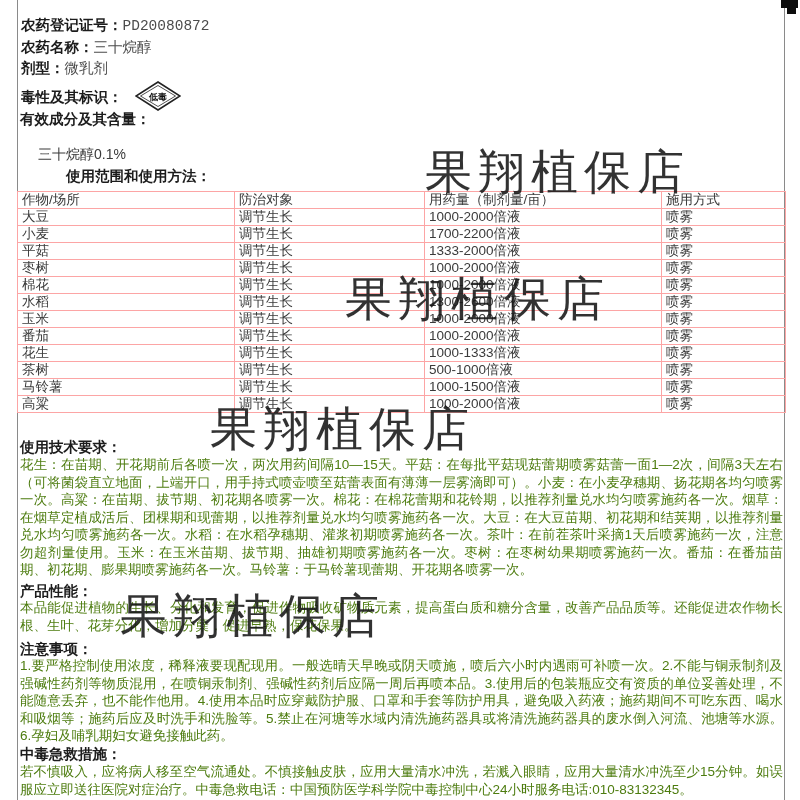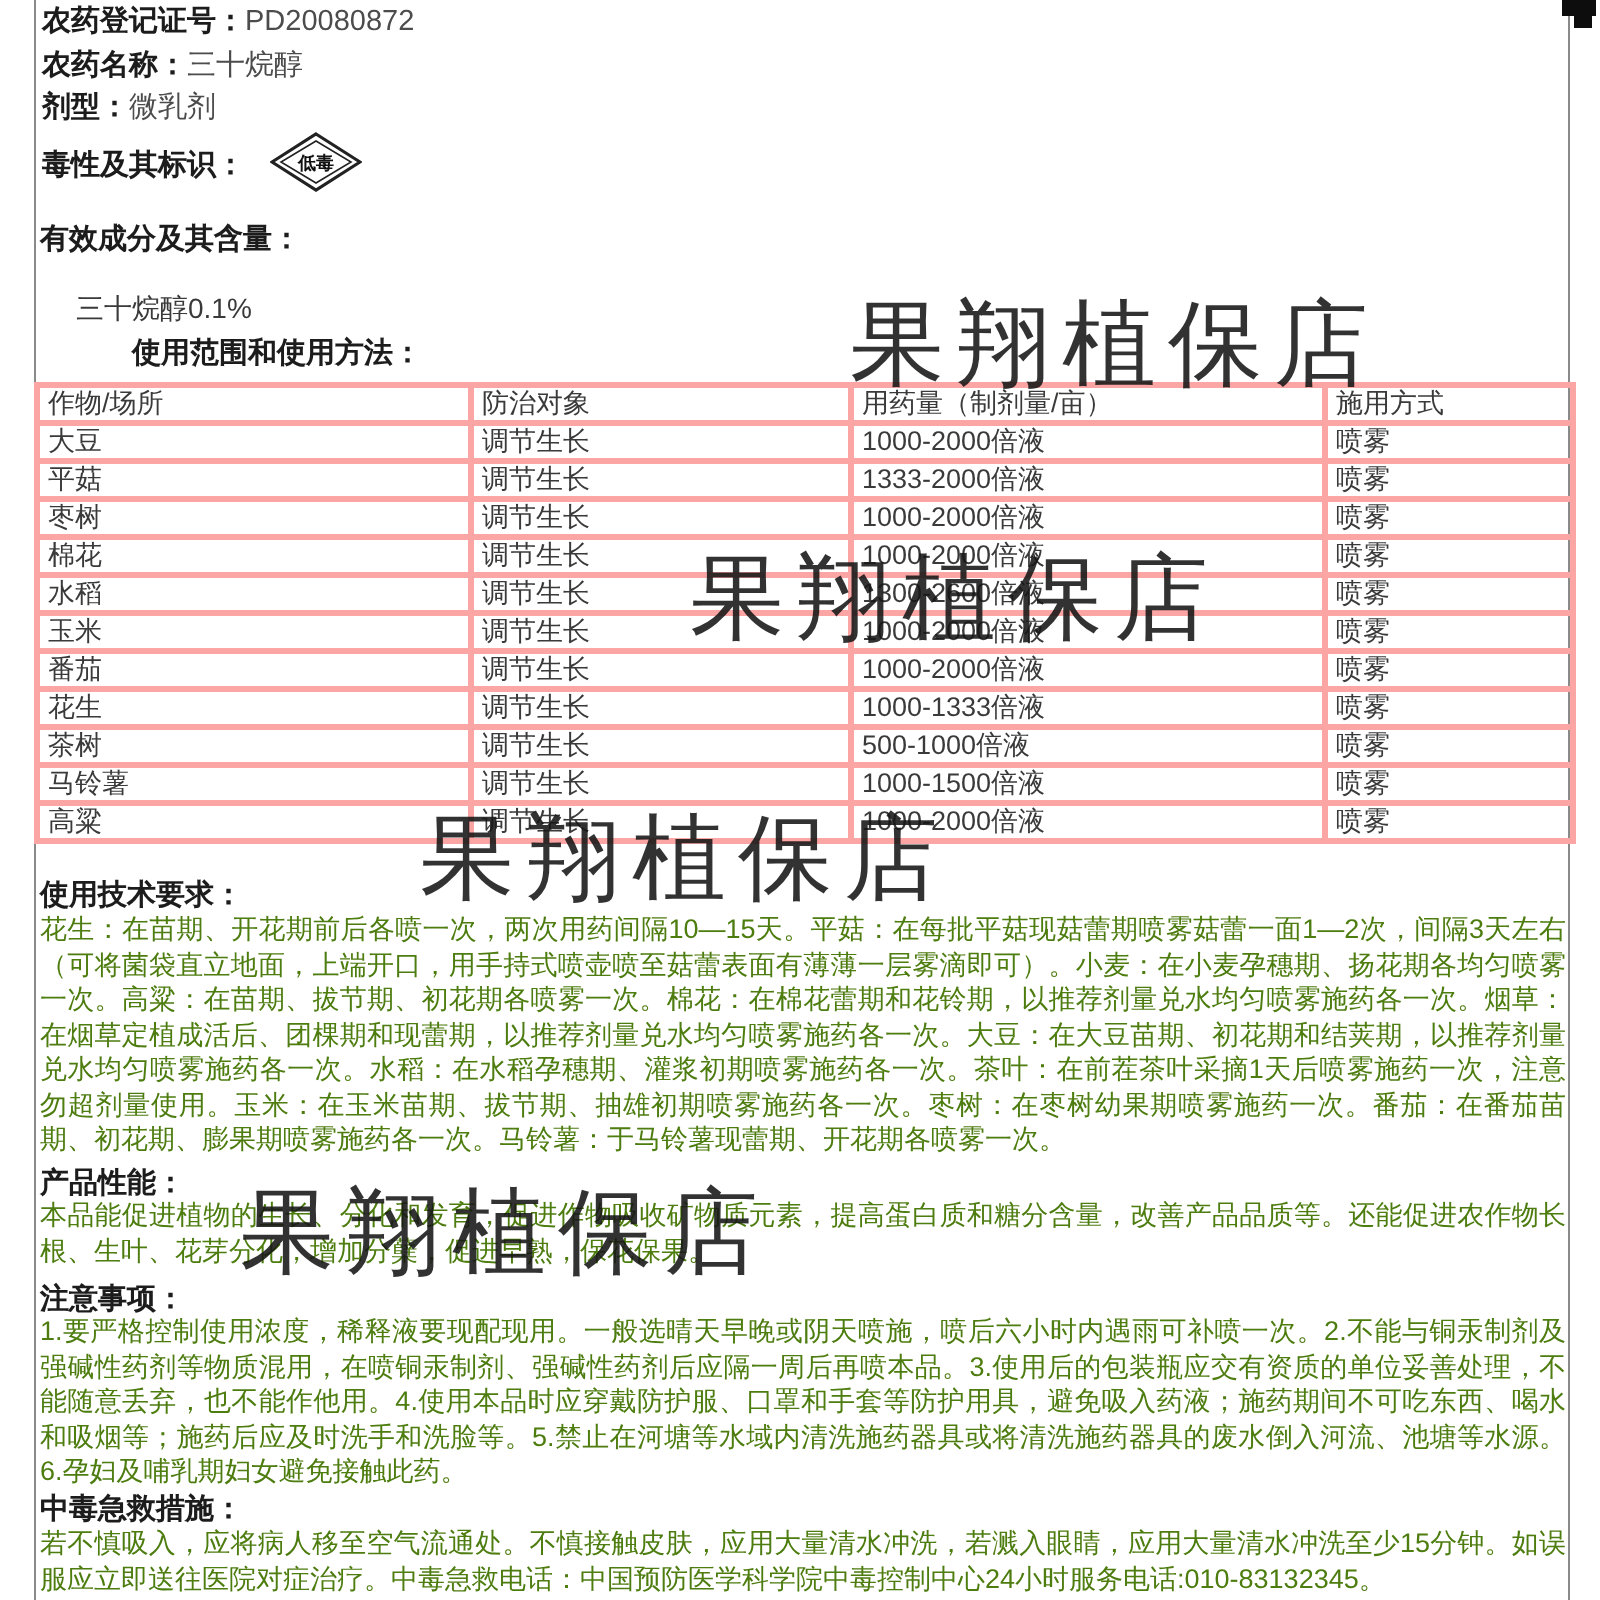--- a/index.html
+++ b/index.html
@@ -7,32 +7,32 @@
   body { font-family:"Liberation Sans","DejaVu Sans",sans-serif; color:#2e2e2e; }
   .page { position:relative; width:800px; height:800px; background:#fff; }
 
   .edge { position:absolute; top:0; width:1px; height:800px; background:#8a8a8a; }
   .edge.left { left:17px; }
   .edge.right { left:784px; }
   .corner-artifact { position:absolute; background:#0d0d0d; }
   .ca1 { left:781px; top:0; width:17px; height:8px; }
   .ca2 { left:787px; top:8px; width:9px; height:6px; }
 
-  .header-block { position:absolute; top:1px; left:21px; }
+  .header-block { position:absolute; top:16px; left:21px;font-family:Liberation Mono, monospace; }
   .field { height:21.5px; line-height:21.5px; font-size:14.5px; white-space:nowrap; }
   .field .lbl { font-weight:bold; color:#1c1c1c; }
   .field .val { color:#4c4c4c; }
   .badge { display:inline-block; vertical-align:-9px; margin-left:12px; }
 
   .h { position:absolute; left:20px; font-size:14.5px; font-weight:bold; color:#1c1c1c; white-space:nowrap; }
   .indent-line { position:absolute; left:38px; font-size:14px; color:#3a3a3a; white-space:nowrap; }
 
   table.usage { position:absolute; left:17px; top:191px; width:768px; border-collapse:collapse; table-layout:fixed; }
   table.usage th, table.usage td {
-    border:3px solid #fca5a5; font-weight:normal; text-align:left;
+    border:1px solid #fca5a5; font-weight:normal; text-align:left;
     font-size:13.5px; color:#3a3a3a; padding:0 4px; height:17px; line-height:16px;
     overflow:hidden; white-space:nowrap;
   }
   col.c1 { width:217px; } col.c2 { width:190px; } col.c3 { width:237px; } col.c4 { width:124px; }
 
   .para { position:absolute; left:20px; width:763px; font-size:13.5px; line-height:17.5px;
           color:#4d7c0f; text-align:justify; }
 
   .wm { position:absolute; z-index:6; font-family:"DejaVu Serif","Liberation Serif",serif;
         font-size:47px; letter-spacing:6px; white-space:nowrap; color:rgba(22,22,22,0.88);
@@ -94,20 +94,26 @@
         <th>防治对象</th>
         <th>用药量（制剂量/亩）</th>
         <th>施用方式</th>
       </tr>
     </thead>
     <tbody>
       <tr>
           <td>大豆</td>
           <td>调节生长</td>
           <td>1000-2000倍液</td>
+          <td>喷雾</td>
+        </tr>
+      <tr>
+          <td>小麦</td>
+          <td>调节生长</td>
+          <td>1700-2200倍液</td>
           <td>喷雾</td>
         </tr>
       <tr>
           <td>平菇</td>
           <td>调节生长</td>
           <td>1333-2000倍液</td>
           <td>喷雾</td>
         </tr>
       <tr>
           <td>枣树</td>

